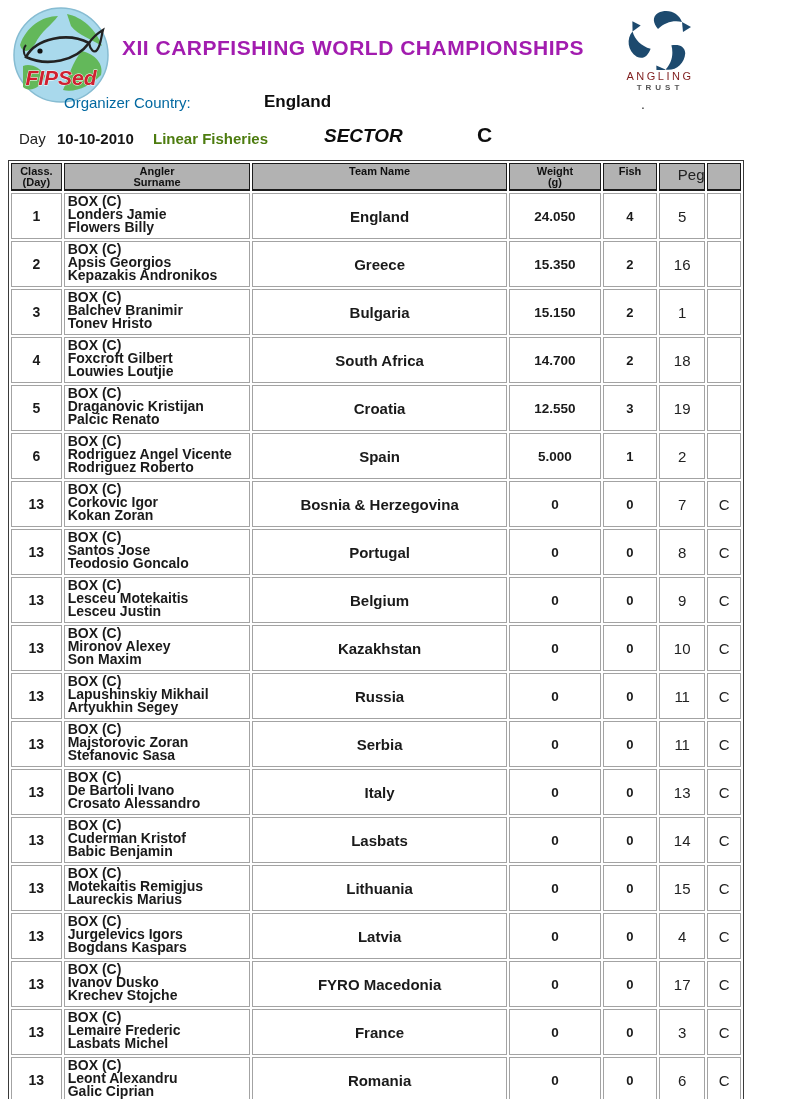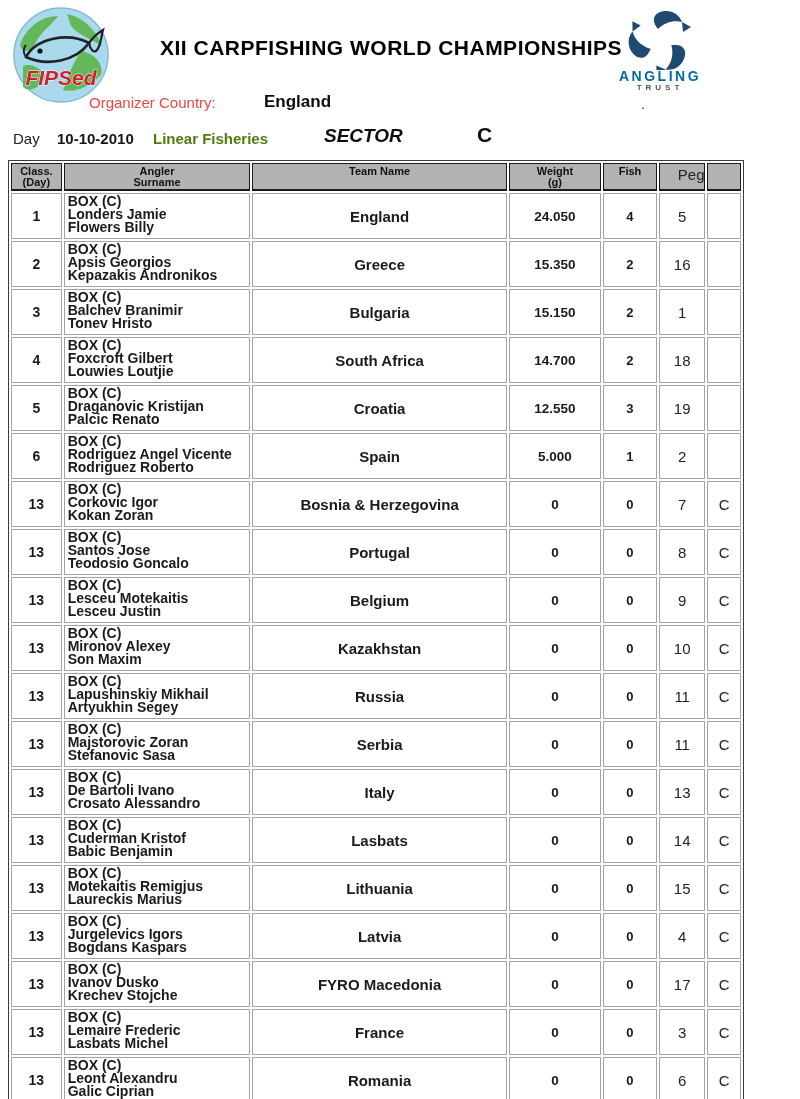--- a/index.html
+++ b/index.html
@@ -3,33 +3,33 @@
 <meta charset="utf-8">
 <style>
   html,body { margin:0; padding:0; }
   body {
     width:800px; height:1099px; background:#ffffff; position:relative;
     font-family:"Liberation Sans", sans-serif; color:#1a1a1a; overflow:hidden;
   }
   
   .fipsed-logo { position:absolute; left:10px; top:5px; width:102px; height:100px; }
   .page-title {
-    position:absolute; left:122px; top:36px; width:500px; text-align:right;
-    font-size:21px; font-weight:bold; letter-spacing:0.5px; color:#000000;
+    position:absolute; left:122px; top:36px; width:500px; text-align:left;
+    font-size:21px; font-weight:bold; letter-spacing:0.5px; color:#a21caf;
   }
   .angling-logo { position:absolute; left:608px; top:8px; width:104px; text-align:center; }
   .angling-logo .fishmark { display:block; margin:0 auto; }
-  .angling-word1 { font-size:14px; font-weight:bold; letter-spacing:2.5px; color:#0369a1; line-height:13px; }
+  .angling-word1 { font-size:11px; font-weight:normal; letter-spacing:2.5px; color:#7f1d1d; line-height:13px; }
   .angling-word2 { font-size:8px; font-weight:bold; letter-spacing:4px; color:#555; line-height:10px; }
   .stray-mark { position:absolute; left:641px; top:96px; font-size:14px; color:#333; }
   .org-row { position:absolute; top:92px; left:0; width:800px; height:22px; }
-  .org-label { position:absolute; left:89px; top:2px; font-size:15px; color:#ef4444; }
+  .org-label { position:absolute; left:64px; top:2px; font-size:15px; color:#0369a1; }
   .org-value { position:absolute; left:264px; top:0; font-size:17px; font-weight:bold; color:#0d0d0d; }
   .day-row { position:absolute; top:125px; left:0; width:800px; height:26px; }
-  .day-label { position:absolute; left:13px; top:5px; font-size:15px; color:#222; }
+  .day-label { position:absolute; left:19px; top:5px; font-size:15px; color:#222; }
   .day-value { position:absolute; left:57px; top:5px; font-size:15px; font-weight:bold; color:#151515; }
   .venue { position:absolute; left:153px; top:5px; font-size:15px; font-weight:bold; color:#4d7c0f; }
   .sector-label { position:absolute; left:324px; top:0; font-size:19px; font-weight:bold; color:#0d0d0d;font-style:italic; }
   .sector-value { position:absolute; left:477px; top:-2px; font-size:21px; font-weight:bold; color:#0d0d0d; }
   
   table.results {
     position:absolute; left:8px; top:160px; width:736px;
     border-collapse:separate; border-spacing:2px; table-layout:fixed;
     border:1px solid #3a3a3a; background:#ffffff;
   }

